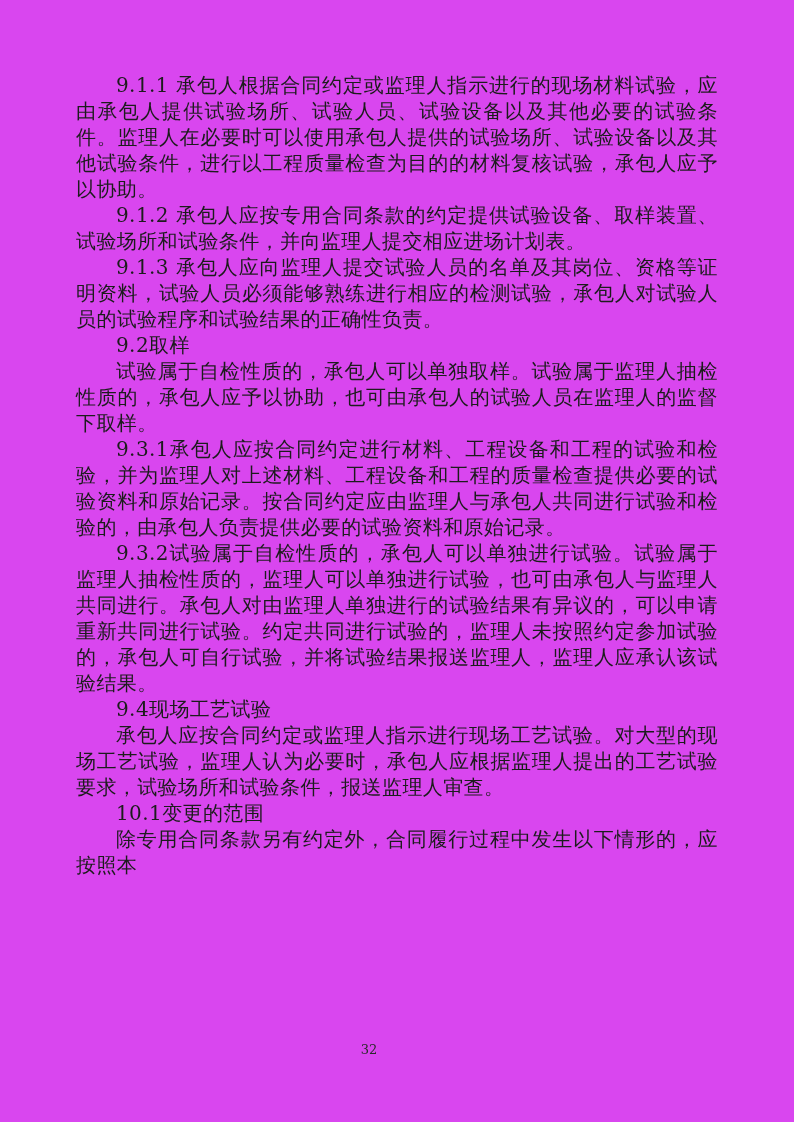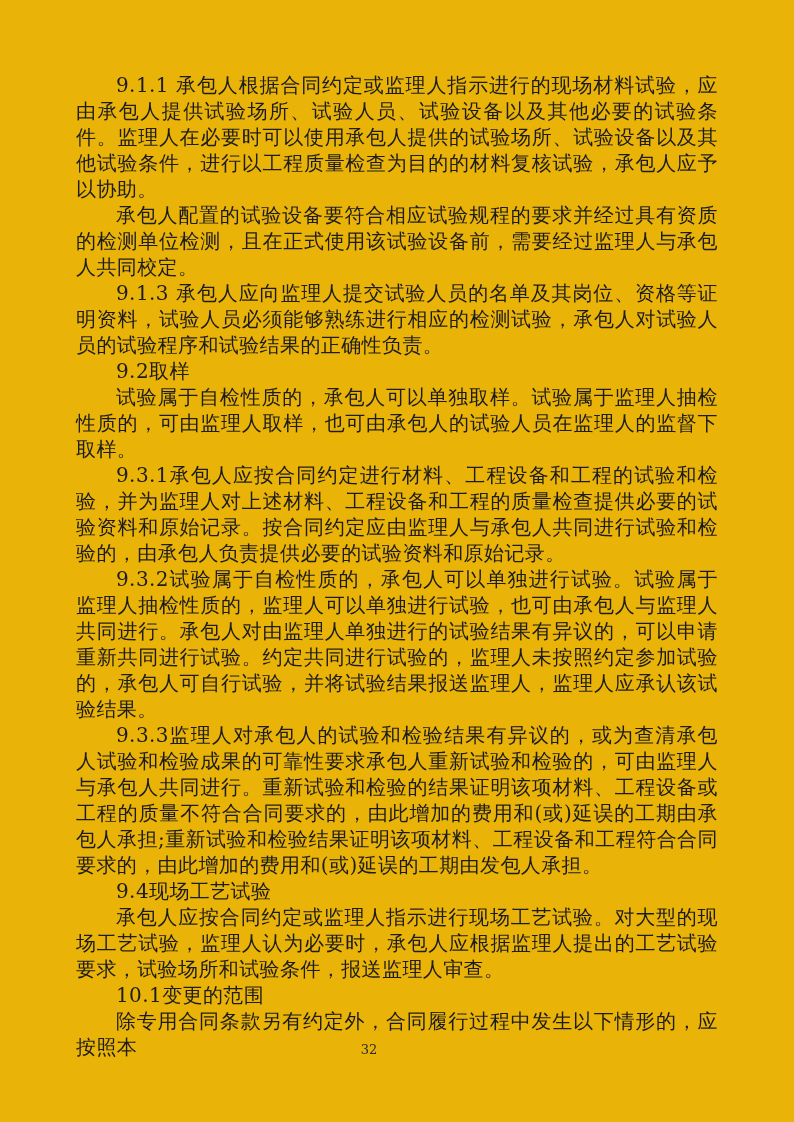--- a/index.html
+++ b/index.html
@@ -12,21 +12,21 @@
     height: 1122px;
     font-family: "DejaVu Serif", "Liberation Serif", serif;
     color: #1c1c1c;
     position: relative;
     overflow: hidden;
   }
   .page {
     position: relative;
     width: 794px;
     height: 1122px;
-    background: #eab308;
+    background: #d946ef;
     box-sizing: border-box;
     padding-left: 34px;
   }
   .content {
     position: absolute;
     left: 76px;
     top: 72px;
     width: 642px;
   }
   .para {
@@ -49,26 +49,25 @@
     line-height: 16px;
     color: #2a2a2a;
   }
 </style>
 </head>
 <body>
 
 <div class="page">
   <div class="content">
       <p class="para">9.1.1 承包人根据合同约定或监理人指示进行的现场材料试验，应由承包人提供试验场所、试验人员、试验设备以及其他必要的试验条件。监理人在必要时可以使用承包人提供的试验场所、试验设备以及其他试验条件，进行以工程质量检查为目的的材料复核试验，承包人应予以协助。</p>
-      <p class="para">承包人配置的试验设备要符合相应试验规程的要求并经过具有资质的检测单位检测，且在正式使用该试验设备前，需要经过监理人与承包人共同校定。</p>
+      <p class="para">9.1.2 承包人应按专用合同条款的约定提供试验设备、取样装置、试验场所和试验条件，并向监理人提交相应进场计划表。</p>
       <p class="para">9.1.3 承包人应向监理人提交试验人员的名单及其岗位、资格等证明资料，试验人员必须能够熟练进行相应的检测试验，承包人对试验人员的试验程序和试验结果的正确性负责。</p>
       <p class="para">9.2取样</p>
-      <p class="para">试验属于自检性质的，承包人可以单独取样。试验属于监理人抽检性质的，可由监理人取样，也可由承包人的试验人员在监理人的监督下取样。</p>
+      <p class="para">试验属于自检性质的，承包人可以单独取样。试验属于监理人抽检性质的，承包人应予以协助，也可由承包人的试验人员在监理人的监督下取样。</p>
       <p class="para">9.3.1承包人应按合同约定进行材料、工程设备和工程的试验和检验，并为监理人对上述材料、工程设备和工程的质量检查提供必要的试验资料和原始记录。按合同约定应由监理人与承包人共同进行试验和检验的，由承包人负责提供必要的试验资料和原始记录。</p>
       <p class="para">9.3.2试验属于自检性质的，承包人可以单独进行试验。试验属于监理人抽检性质的，监理人可以单独进行试验，也可由承包人与监理人共同进行。承包人对由监理人单独进行的试验结果有异议的，可以申请重新共同进行试验。约定共同进行试验的，监理人未按照约定参加试验的，承包人可自行试验，并将试验结果报送监理人，监理人应承认该试验结果。</p>
-      <p class="para">9.3.3监理人对承包人的试验和检验结果有异议的，或为查清承包人试验和检验成果的可靠性要求承包人重新试验和检验的，可由监理人与承包人共同进行。重新试验和检验的结果证明该项材料、工程设备或工程的质量不符合合同要求的，由此增加的费用和(或)延误的工期由承包人承担;重新试验和检验结果证明该项材料、工程设备和工程符合合同要求的，由此增加的费用和(或)延误的工期由发包人承担。</p>
       <p class="para">9.4现场工艺试验</p>
       <p class="para">承包人应按合同约定或监理人指示进行现场工艺试验。对大型的现场工艺试验，监理人认为必要时，承包人应根据监理人提出的工艺试验要求，试验场所和试验条件，报送监理人审查。</p>
       <p class="para">10.1变更的范围</p>
       <p class="para">除专用合同条款另有约定外，合同履行过程中发生以下情形的，应按照本</p>
     </div>
   <div class="page-number">32</div>
 </div>
 
 </body></html>

